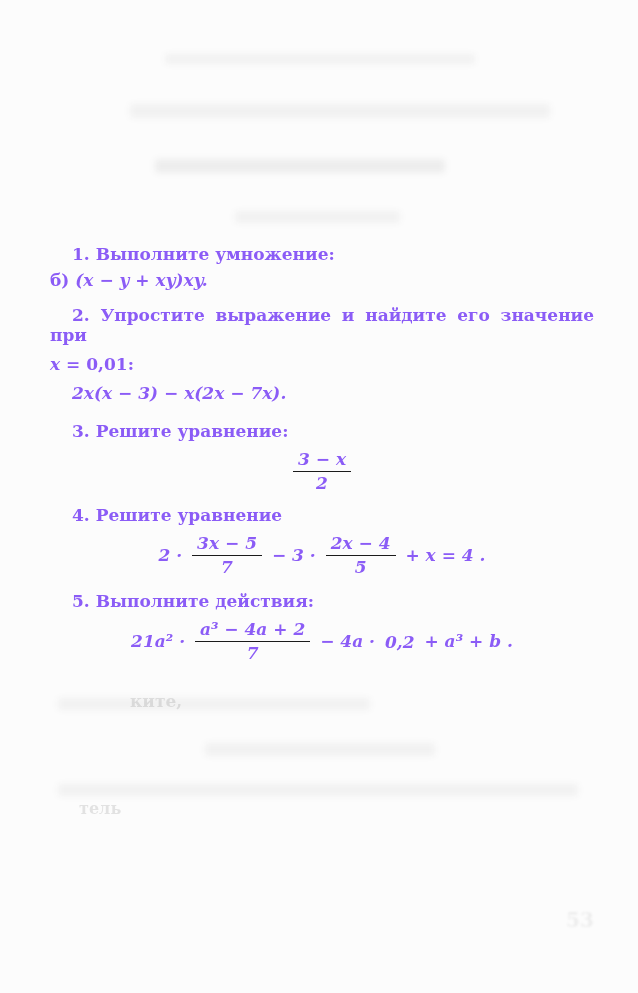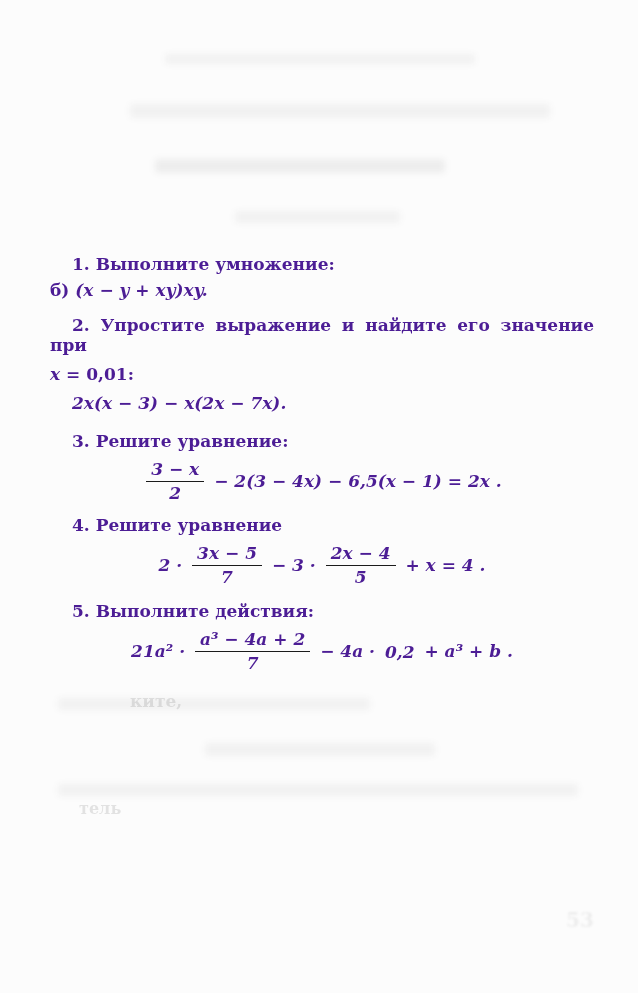--- a/index.html
+++ b/index.html
@@ -36,24 +36,24 @@
     position: absolute;
     color: rgba(45, 45, 45, 0.07);
     filter: blur(1px);
     font-weight: bold;
     font-size: 20px;
   }
 
   
   .content {
     position: absolute;
-    top: 254px;
+    top: 244px;
     left: 50px;
     right: 44px;
-    color: #4c1d95;
+    color: #8b5cf6;
     font-size: 17px;
     font-weight: bold;
   }
   .content p { margin: 0; line-height: 20px; }
 
   .ptitle { text-indent: 22px; }
   .ptitle.justified {
     text-align: justify;
     text-align-last: justify;
     word-spacing: 1px;
@@ -128,21 +128,20 @@
       <p class="sec2-expr math">2x(x − 3) − x(2x − 7x).</p>
     </section>
 
     <section>
       <p class="ptitle sec3-title"><span>3.</span> <span>Решите уравнение:</span></p>
       <p class="eqrow">
           <span class="frac">
             <span class="num">3 − x</span>
             <span class="den">2</span>
           </span>
-          <span class="mtxt"> − 2(3 − 4x) − 6,5(x − 1) = 2x .</span>
         </p>
     </section>
 
     <section>
       <p class="ptitle sec4-title"><span>4.</span> <span>Решите уравнение</span></p>
       <p class="eqrow">
           <span class="mtxt">2 · </span>
           <span class="frac">
             <span class="num">3x − 5</span>
             <span class="den">7</span>

